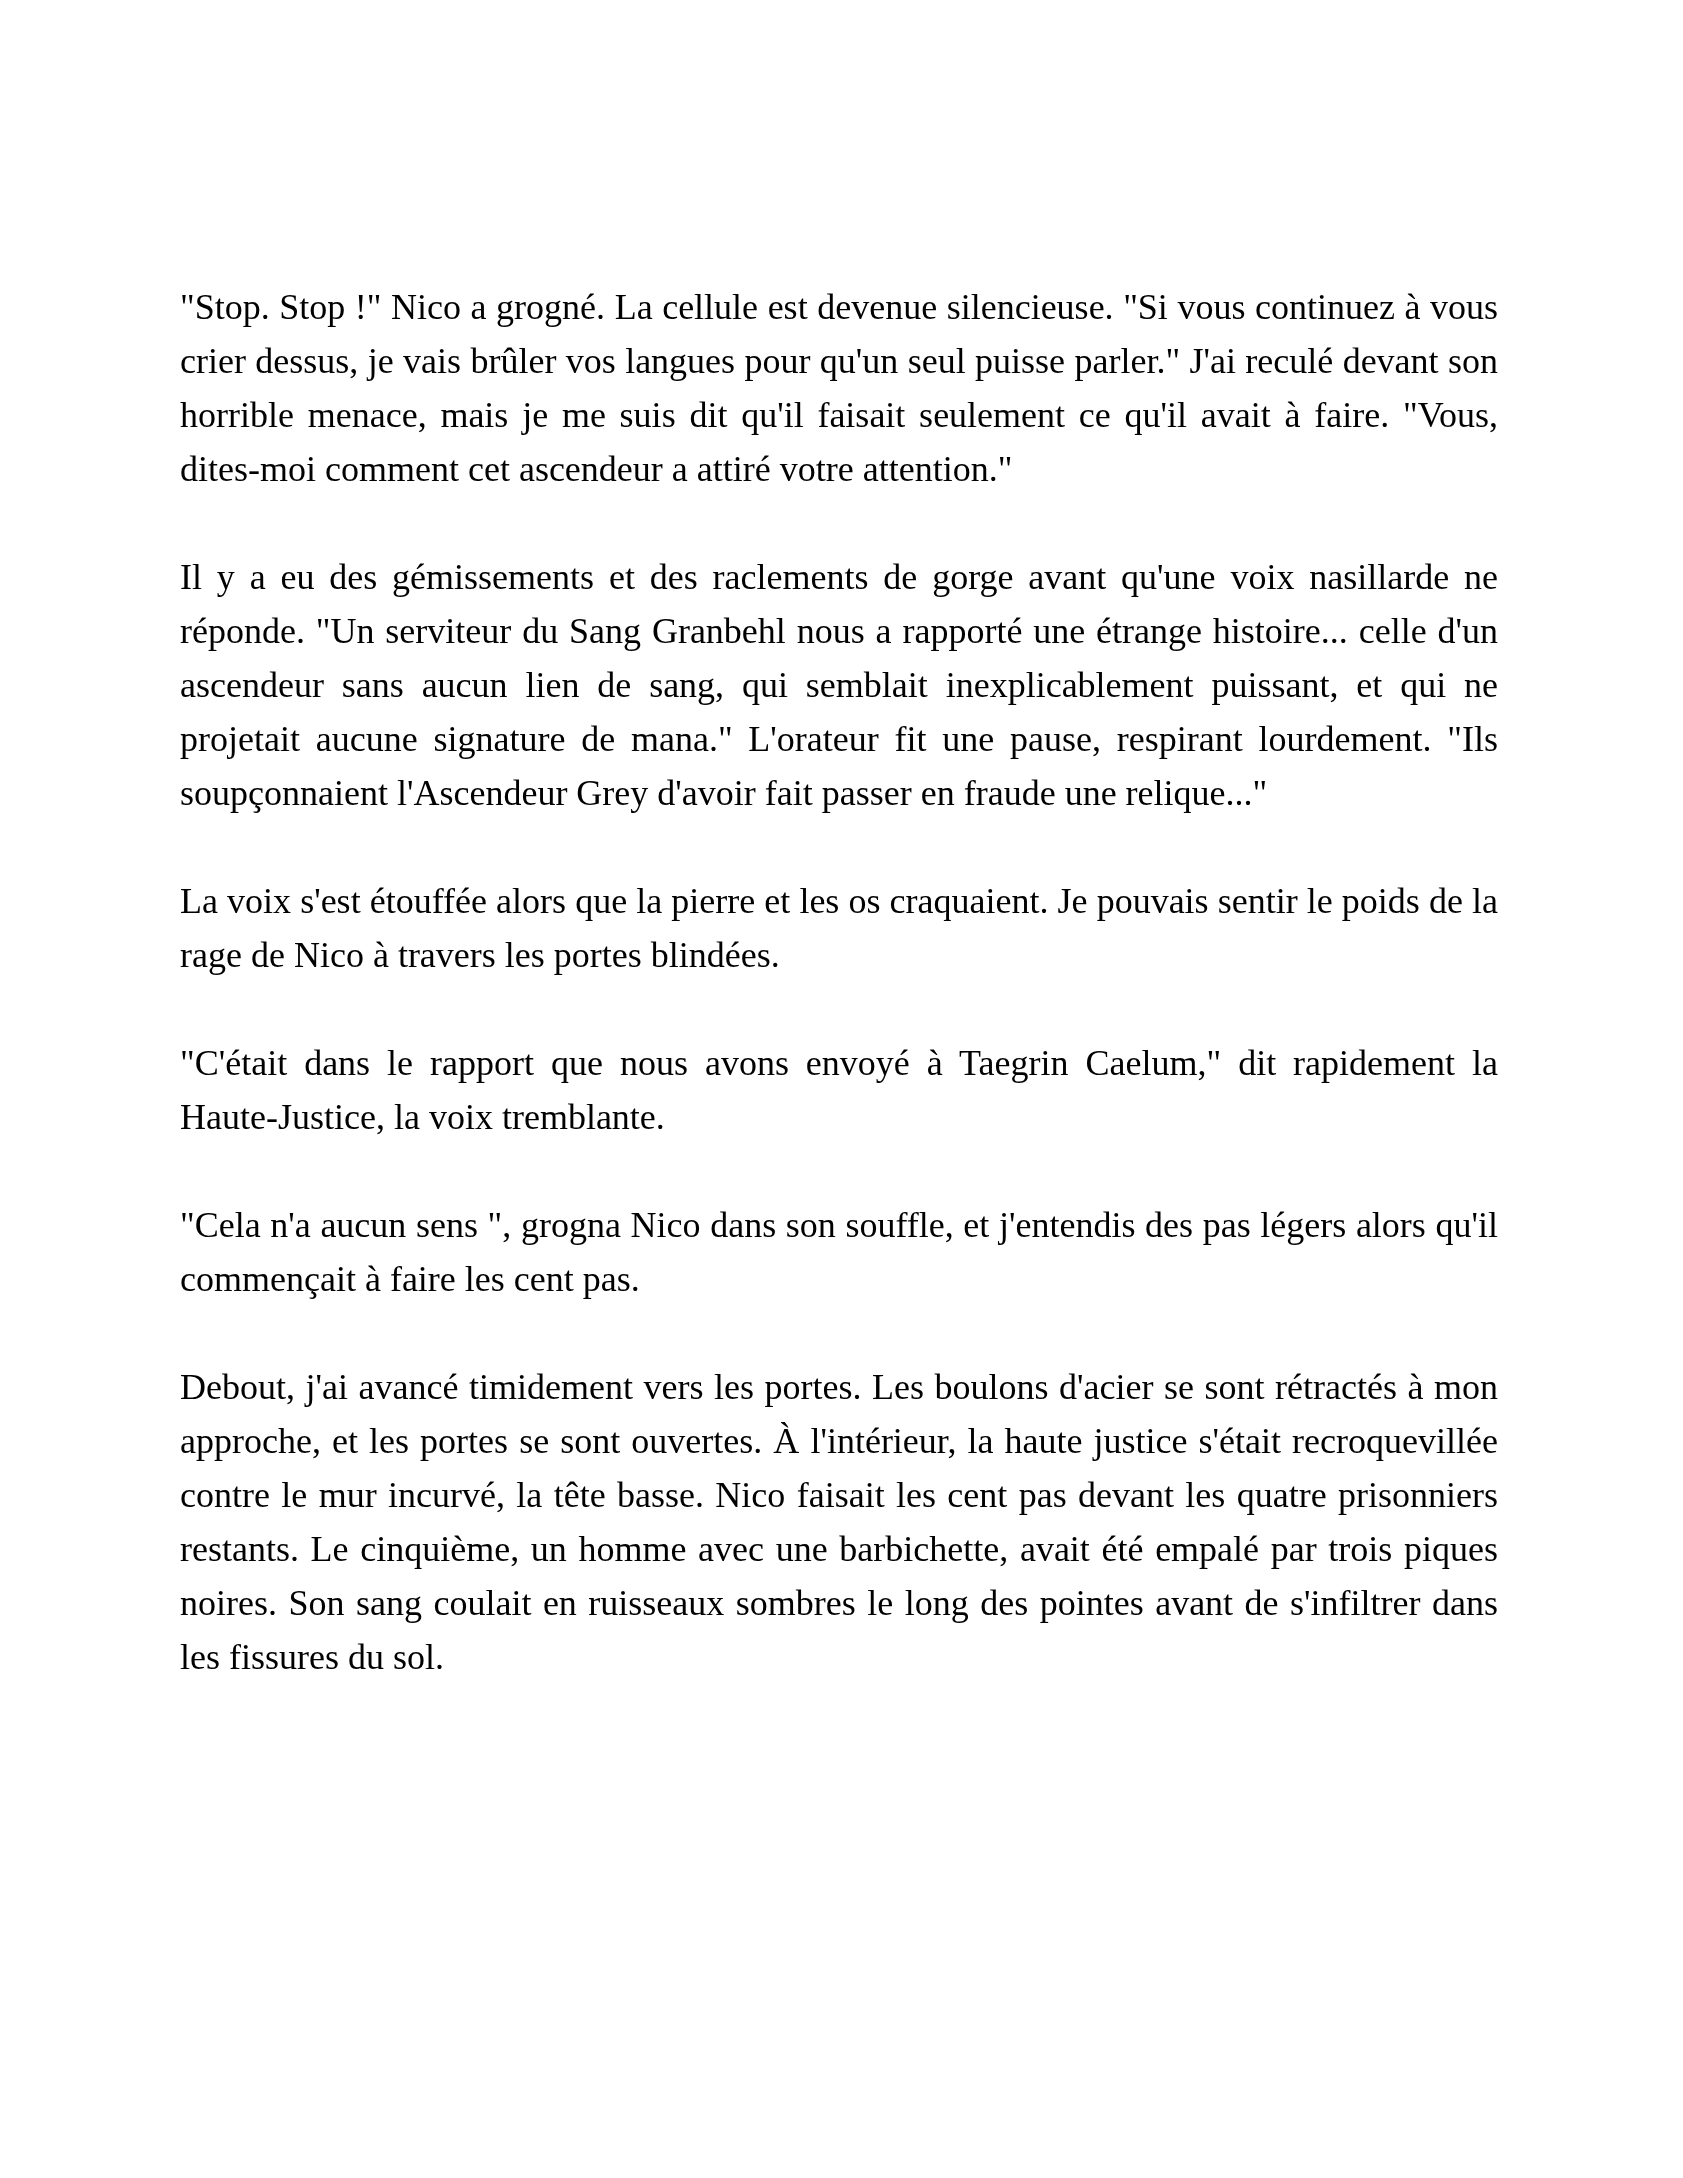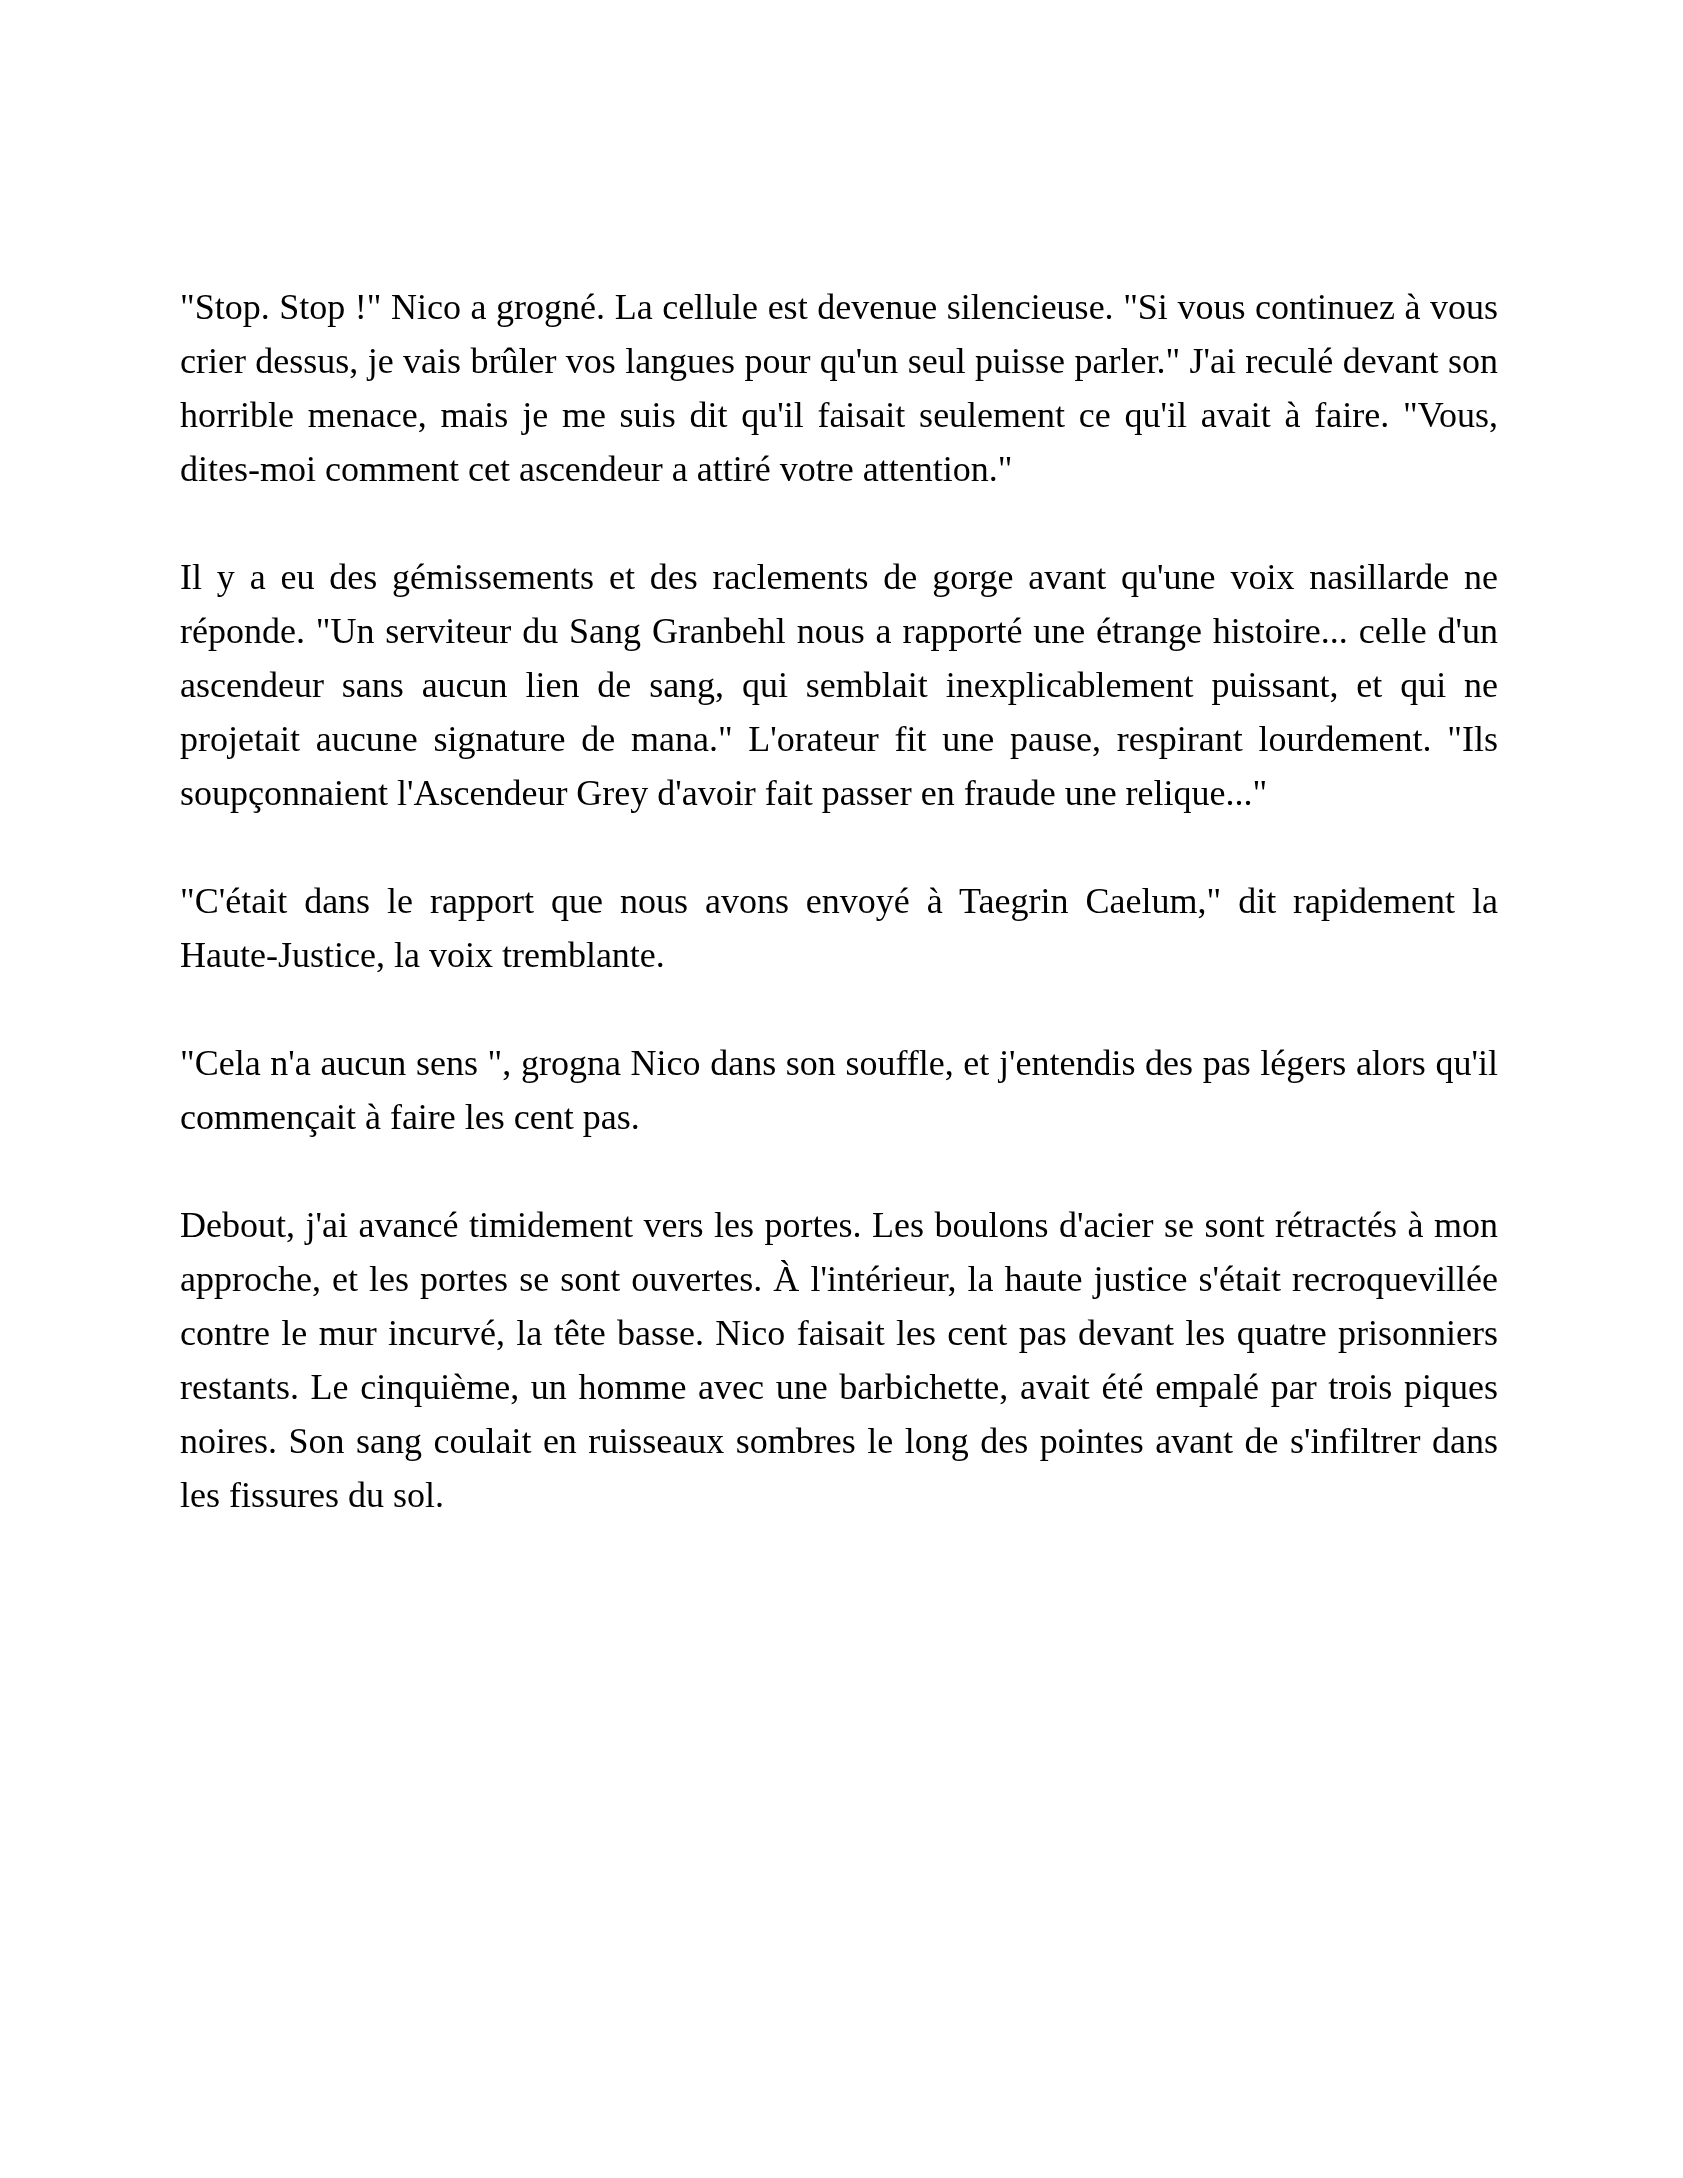--- a/index.html
+++ b/index.html
@@ -33,17 +33,18 @@
       margin-bottom: 0;
       margin-top: 8px;
     }
   </style>
 </head>
 <body>
 
 <div class="page">
   <p class="para">"Stop. Stop !" Nico a grogné. La cellule est devenue silencieuse. "Si vous continuez à vous crier dessus, je vais brûler vos langues pour qu'un seul puisse parler." J'ai reculé devant son horrible menace, mais je me suis dit qu'il faisait seulement ce qu'il avait à faire. "Vous, dites-moi comment cet ascendeur a attiré votre attention."</p>
   <p class="para">Il y a eu des gémissements et des raclements de gorge avant qu'une voix nasillarde ne réponde. "Un serviteur du Sang Granbehl nous a rapporté une étrange histoire... celle d'un ascendeur sans aucun lien de sang, qui semblait inexplicablement puissant, et qui ne projetait aucune signature de mana." L'orateur fit une pause, respirant lourdement. "Ils soupçonnaient l'Ascendeur Grey d'avoir fait passer en fraude une relique..."</p>
+  <p class="para">La voix s'est étouffée alors que la pierre et les os craquaient. Je pouvais sentir le poids de la rage de Nico à travers les portes blindées.</p>
   <p class="para">"C'était dans le rapport que nous avons envoyé à Taegrin Caelum," dit rapidement la Haute-Justice, la voix tremblante.</p>
   <p class="para">"Cela n'a aucun sens ", grogna Nico dans son souffle, et j'entendis des pas légers alors qu'il commençait à faire les cent pas.</p>
   <p class="para">Debout, j'ai avancé timidement vers les portes. Les boulons d'acier se sont rétractés à mon approche, et les portes se sont ouvertes. À l'intérieur, la haute justice s'était recroquevillée contre le mur incurvé, la tête basse. Nico faisait les cent pas devant les quatre prisonniers restants. Le cinquième, un homme avec une barbichette, avait été empalé par trois piques noires. Son sang coulait en ruisseaux sombres le long des pointes avant de s'infiltrer dans les fissures du sol.</p>
 </div>
 
 
 </body></html>

